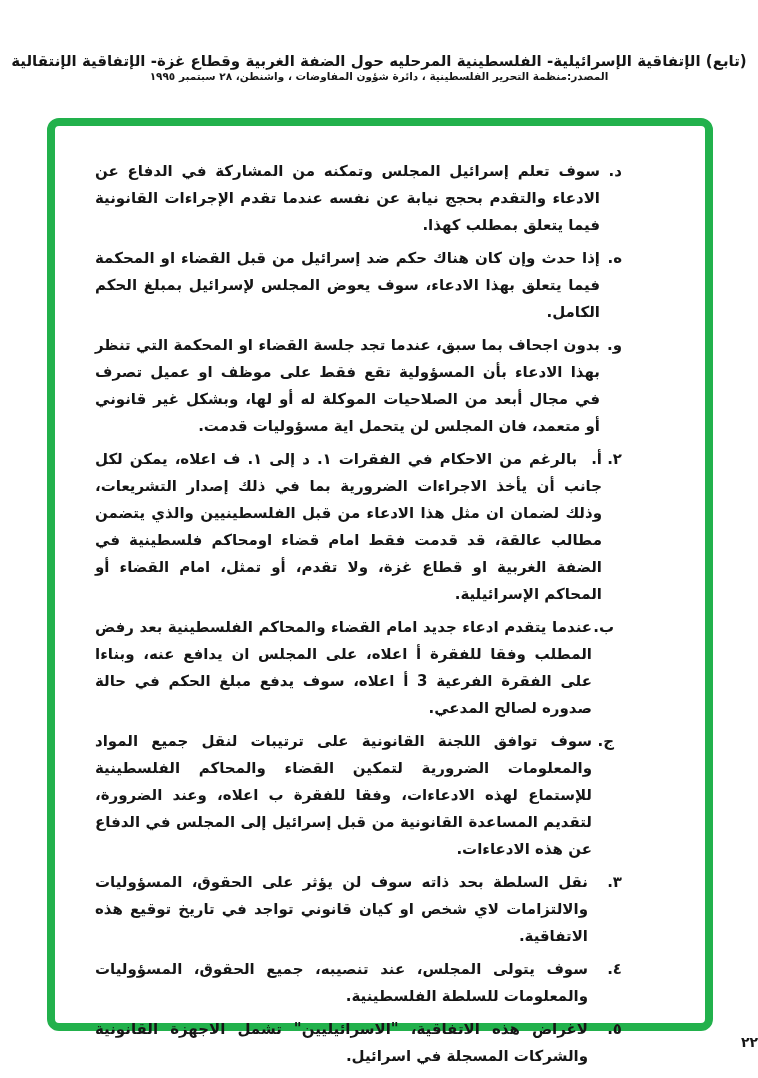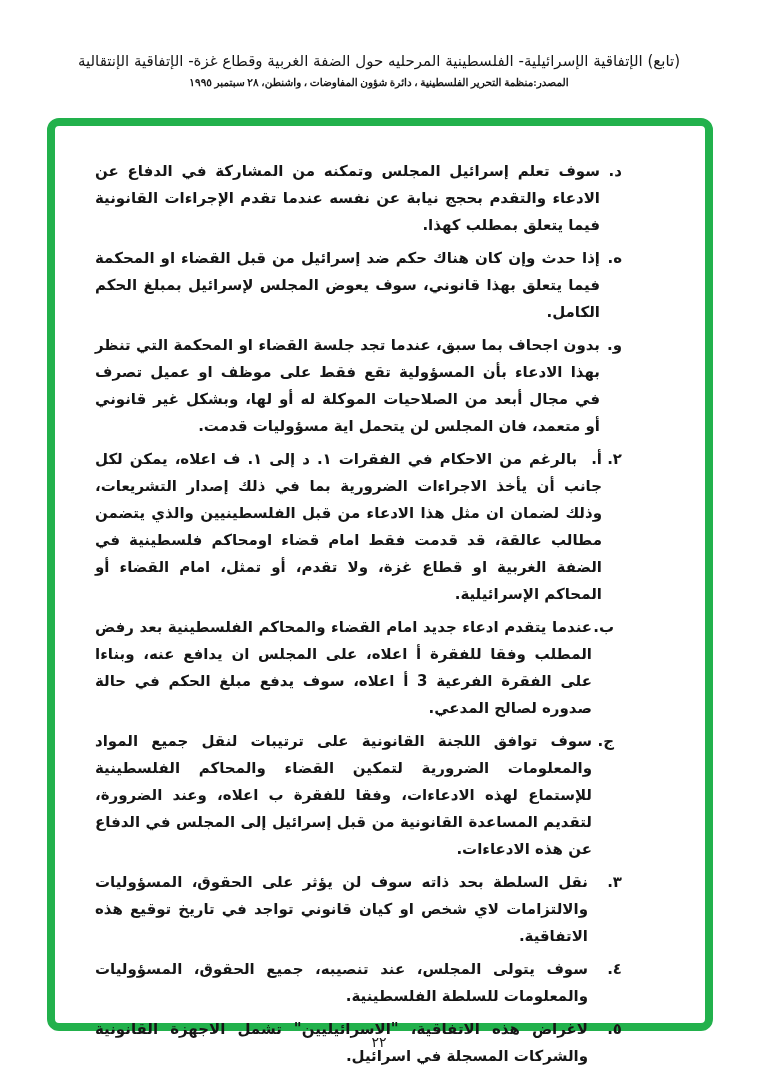--- a/index.html
+++ b/index.html
@@ -15,28 +15,26 @@
 
   
   .header {
     position: absolute;
     top: 52px; left: 0; right: 0;
     text-align: center;
     direction: rtl;
   }
   .header-title {
     font-size: 15px;
-    font-weight: normal;
+    font-weight: bold;
     letter-spacing: 0.2px;
   }
   .header-source {
-    margin-top: 6px;
     font-size: 10.5px;
     font-weight: bold;
-    font-family: Liberation Serif, serif;
   }
 
   
   .green-box {
     position: absolute;
     left: 47px; top: 118px;
     width: 666px; height: 913px;
     box-sizing: border-box;
     border: 8px solid #22b14c;
     border-radius: 12px;
@@ -68,24 +66,23 @@
     text-align: justify;
   }
   .para.numbered .marker { flex-basis: 34px; }
   .para.numbered-letter .marker { flex-basis: 20px; }
   .para.sub-letter { padding-right: 8px; }
 
   
   .footer {
     position: absolute;
     top: 1034px; left: 0; right: 0;
-    text-align: center;
     direction: rtl;
     font-size: 14px;
-    font-weight: normal;
+    font-weight: bold;
     letter-spacing: 5px;
   }
 </style>
 </head>
 <body>
 
 <div class="sheet">
 
   <div class="header" dir="rtl">
     <div class="header-title">(تابع) الإتفاقية الإسرائيلية- الفلسطينية المرحليه حول الضفة الغربية وقطاع غزة- الإتفاقية الإنتقالية</div>
@@ -94,21 +91,21 @@
 
   <div class="green-box"></div>
 
   <div class="content" id="content" dir="rtl">
       <div class="para letter">
     <span class="marker">د.</span>
     <span class="ptext">سوف تعلم إسرائيل المجلس وتمكنه من المشاركة في الدفاع عن الادعاء والتقدم بحجج نيابة عن نفسه عندما تقدم الإجراءات القانونية فيما يتعلق بمطلب كهذا.</span>
   </div>
       <div class="para letter">
     <span class="marker">ه.</span>
-    <span class="ptext">إذا حدث وإن كان هناك حكم ضد إسرائيل من قبل القضاء او المحكمة فيما يتعلق بهذا قانوني، سوف يعوض المجلس لإسرائيل بمبلغ الحكم الكامل.</span>
+    <span class="ptext">إذا حدث وإن كان هناك حكم ضد إسرائيل من قبل القضاء او المحكمة فيما يتعلق بهذا الادعاء، سوف يعوض المجلس لإسرائيل بمبلغ الحكم الكامل.</span>
   </div>
       <div class="para letter">
     <span class="marker">و.</span>
     <span class="ptext">بدون اجحاف بما سبق، عندما تجد جلسة القضاء او المحكمة التي تنظر بهذا الادعاء بأن المسؤولية تقع فقط على موظف او عميل تصرف في مجال أبعد من الصلاحيات الموكلة له أو لها، وبشكل غير قانوني أو متعمد، فان المجلس لن يتحمل اية مسؤوليات قدمت.</span>
   </div>
       <div class="para numbered-letter">
     <span class="marker">٢.</span>
     <span class="ptext">أ.&nbsp; بالرغم من الاحكام في الفقرات ١. د إلى ١. ف اعلاه، يمكن لكل جانب أن يأخذ الاجراءات الضرورية بما في ذلك إصدار التشريعات، وذلك لضمان ان مثل هذا الادعاء من قبل الفلسطينيين والذي يتضمن مطالب عالقة، قد قدمت فقط امام قضاء اومحاكم فلسطينية في الضفة الغربية او قطاع غزة، ولا تقدم، أو تمثل، امام القضاء أو المحاكم الإسرائيلية.</span>
   </div>
       <div class="para sub-letter">

